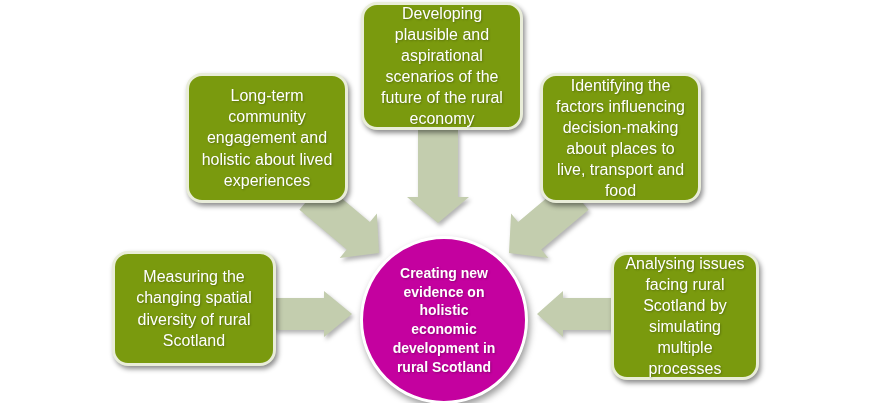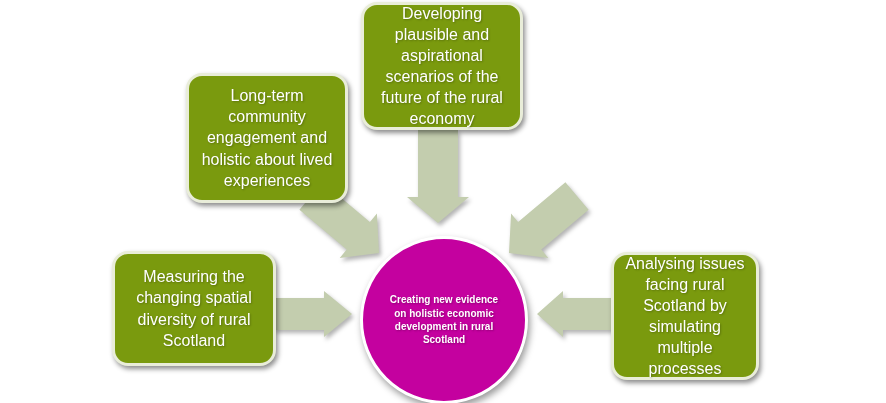--- a/index.html
+++ b/index.html
@@ -40,21 +40,21 @@
     position:absolute;
     box-sizing:border-box;
     left:360px;top:236px;width:168px;height:168px;
     background:var(--circle_magenta);
     border:3px solid #ffffff;
     border-radius:50%;
     box-shadow:2px 4px 7px rgba(0,0,0,0.40);
     display:flex;align-items:center;justify-content:center;
     text-align:center;
     color:var(--text);
-    font-size:10px;font-weight:bold;line-height:1.34;
+    font-size:14px;font-weight:bold;line-height:1.34;
     padding:0 25px;
   }
   .circle span{text-shadow:1px 1px 2px rgba(0,0,0,0.25);}
 </style>
 </head>
 <body>
 
 <div class="canvas">
 
   <svg class="arrows" viewBox="0 0 886 403" xmlns="http://www.w3.org/2000/svg">
@@ -66,20 +66,23 @@
   </svg>
 
   <div class="box" style="left:361px;top:2px;width:162px;height:128px;">
     <span>Developing plausible and aspirational scenarios of the future of the rural economy</span>
   </div>
 
   <div class="box" style="left:186px;top:73px;width:162px;height:130px;">
     <span>Long-term community engagement and holistic about lived experiences</span>
   </div>
 
+  <div class="box" style="left:540px;top:73px;width:161px;height:130px;">
+    <span>Identifying the factors influencing decision-making about places to live, transport and food</span>
+  </div>
 
   <div class="box" style="left:112px;top:251px;width:164px;height:115px;">
     <span>Measuring the changing spatial diversity of rural Scotland</span>
   </div>
 
   <div class="box" style="left:611px;top:252px;width:148px;height:128px;">
     <span>Analysing issues facing rural Scotland by simulating multiple processes</span>
   </div>
 
   <div class="circle">

